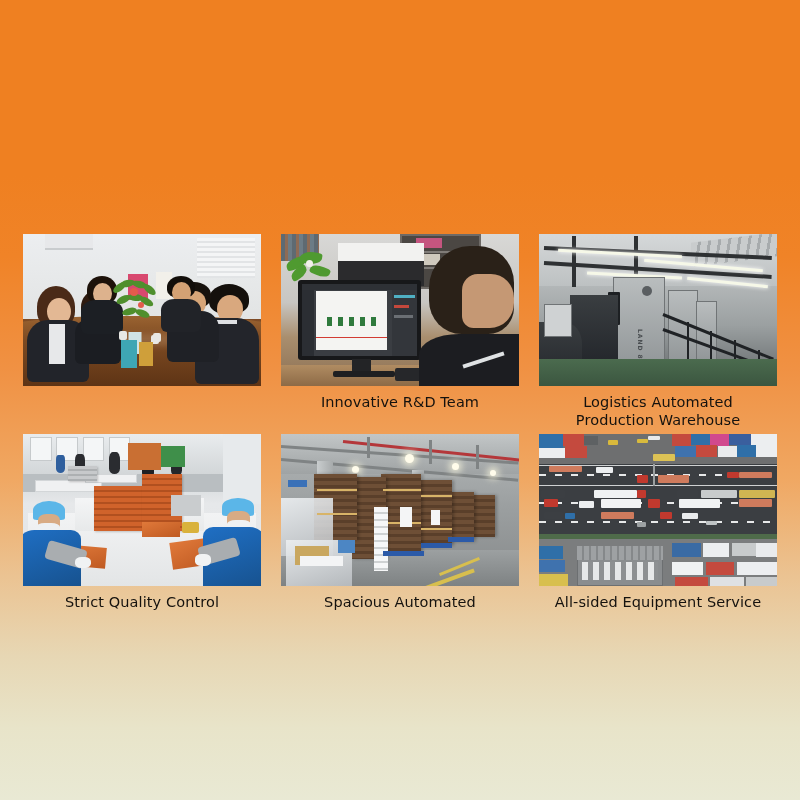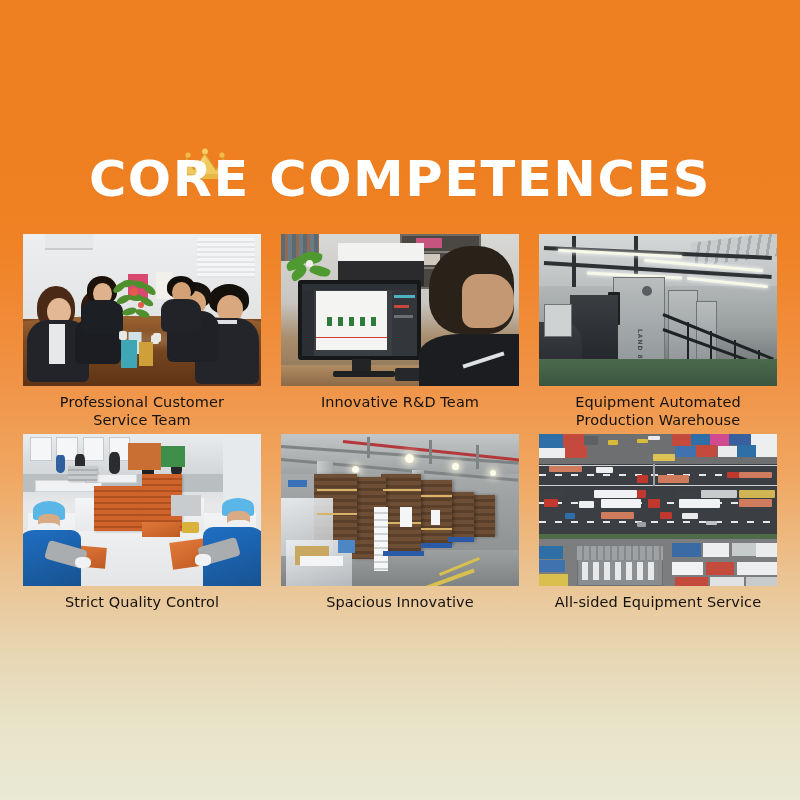--- a/index.html
+++ b/index.html
@@ -214,31 +214,20 @@
   .p6 .bld { position:absolute; background:#8a8d8f; border:1px solid #6c6f71; }
   .p6 .bldroof { position:absolute;
                  background:repeating-linear-gradient(90deg,#9ea1a3 0 5px,#85888a 5px 7px); }
   .p6 .grass { position:absolute; background:#4f6b4a; }
 </style>
 </head>
 <body>
 
 <div id="poster">
 
-  <div id="title-block">
-    <svg id="crown-icon" viewBox="0 0 44 32">
-      <circle cx="5" cy="7" r="2.6" fill="#f0bd4a"></circle>
-      <circle cx="22" cy="3.4" r="2.9" fill="#f5cf6a"></circle>
-      <circle cx="39" cy="7" r="2.6" fill="#f0bd4a"></circle>
-      <path d="M3 9 L11 22 L22 6 L33 22 L41 9 L40 27 L4 27 Z" fill="#f2c95e" stroke="#d9a232" stroke-width="1.1"></path>
-      <path d="M4 27 L40 27 L39.4 31 L4.6 31 Z" fill="#e8b744"></path>
-      <path d="M11 22 L22 6 L22 24 Z" fill="#f8dd8e" opacity="0.55"></path>
-    </svg>
-    <h1 id="page-title">CORE COMPETENCES</h1>
-  </div>
 
   <div id="grid">
 
     <div class="row row-1">
 
       <div class="cell">
         <div class="photo p1">
           <div class="wall"></div>
           <div class="ac"></div>
           <div class="blind"></div>
@@ -293,24 +282,20 @@
             <span class="leaf" style="left:23px; top:30px; transform:rotate(22deg);"></span>
             <span class="flower" style="left:18px; top:8px;"></span>
             <span class="flower" style="left:26px; top:22px; width:6px; height:6px;"></span>
             <span class="vase"></span>
           </div>
           <span class="cup" style="left:96px; bottom:46px;"></span>
           <span class="cup" style="left:128px; bottom:42px;"></span>
           <span class="cup" style="right:100px; bottom:44px;"></span>
           <div style="position:absolute; left:98px; bottom:18px; width:16px; height:28px; background:#3ea6b4;"></div>
           <div style="position:absolute; left:116px; bottom:20px; width:14px; height:24px; background:#cf9f3a;"></div>
-        </div>
-        <div class="caption">
-          <div>Professional Customer</div>
-          <div>Service Team</div>
         </div>
       </div>
 
       <div class="cell">
         <div class="photo p2">
           <div class="desk"></div>
           <div class="books"></div>
           <div class="bgshelf">
             <i style="top:30%"></i>
               <i style="top:62%"></i>
@@ -384,21 +369,21 @@
 
           <div class="rail" style="left:52%; top:52%; width:50%; height:3px; transform:rotate(22deg); transform-origin:left;"></div>
           <div class="rail" style="left:52%; top:62%; width:50%; height:3px; transform:rotate(20deg); transform-origin:left;"></div>
           <div class="rail" style="left:62%; top:58%; width:2px; height:26%;"></div>
           <div class="rail" style="left:72%; top:64%; width:2px; height:24%;"></div>
           <div class="rail" style="left:82%; top:70%; width:2px; height:22%;"></div>
           <div class="rail" style="left:92%; top:76%; width:2px; height:20%;"></div>
           <div class="floor"></div>
         </div>
         <div class="caption">
-          <div>Equipment Automated</div>
+          <div>Logistics Automated</div>
           <div>Production Warehouse</div>
         </div>
       </div>
     </div>
 
     <div class="row row-2">
 
       <div class="cell">
         <div class="photo p4">
           <div class="far"></div>
@@ -499,21 +484,21 @@
           <span class="label" style="left:50%; top:48%; width:5%; height:13%;"></span>
           <span class="label" style="left:63%; top:50%; width:4%; height:10%;"></span>
           <div style="position:absolute; left:39%; top:48%; width:6%; height:42%;
                       background:repeating-linear-gradient(180deg,#f6f7f8 0 5px,#cfd2d3 5px 7px);"></div>
           <div style="position:absolute; left:8%; top:80%; width:18%; height:7%; background:#f3f4f5;"></div>
           <span class="skid" style="left:43%; bottom:20%; width:17%;"></span>
           <span class="skid" style="left:59%; bottom:25%; width:13%;"></span>
           <span class="skid" style="left:70%; bottom:29%; width:11%;"></span>
         </div>
         <div class="caption">
-          <div>Spacious Innovative</div>
+          <div>Spacious Automated</div>
         </div>
       </div>
 
       <div class="cell">
         <div class="photo p6">
 
           <div class="ground" style="top:0; height:22%; background:#6e6f70;"></div>
           <div class="ctr" style="left:0;   top:0;  width:10%; height:9%;  background:#2f6fa8;"></div>
           <div class="ctr" style="left:10%; top:0;  width:9%;  height:8%;  background:#c44a3e;"></div>
           <div class="ctr" style="left:0;   top:9%; width:11%; height:7%;  background:#eceef0;"></div>

